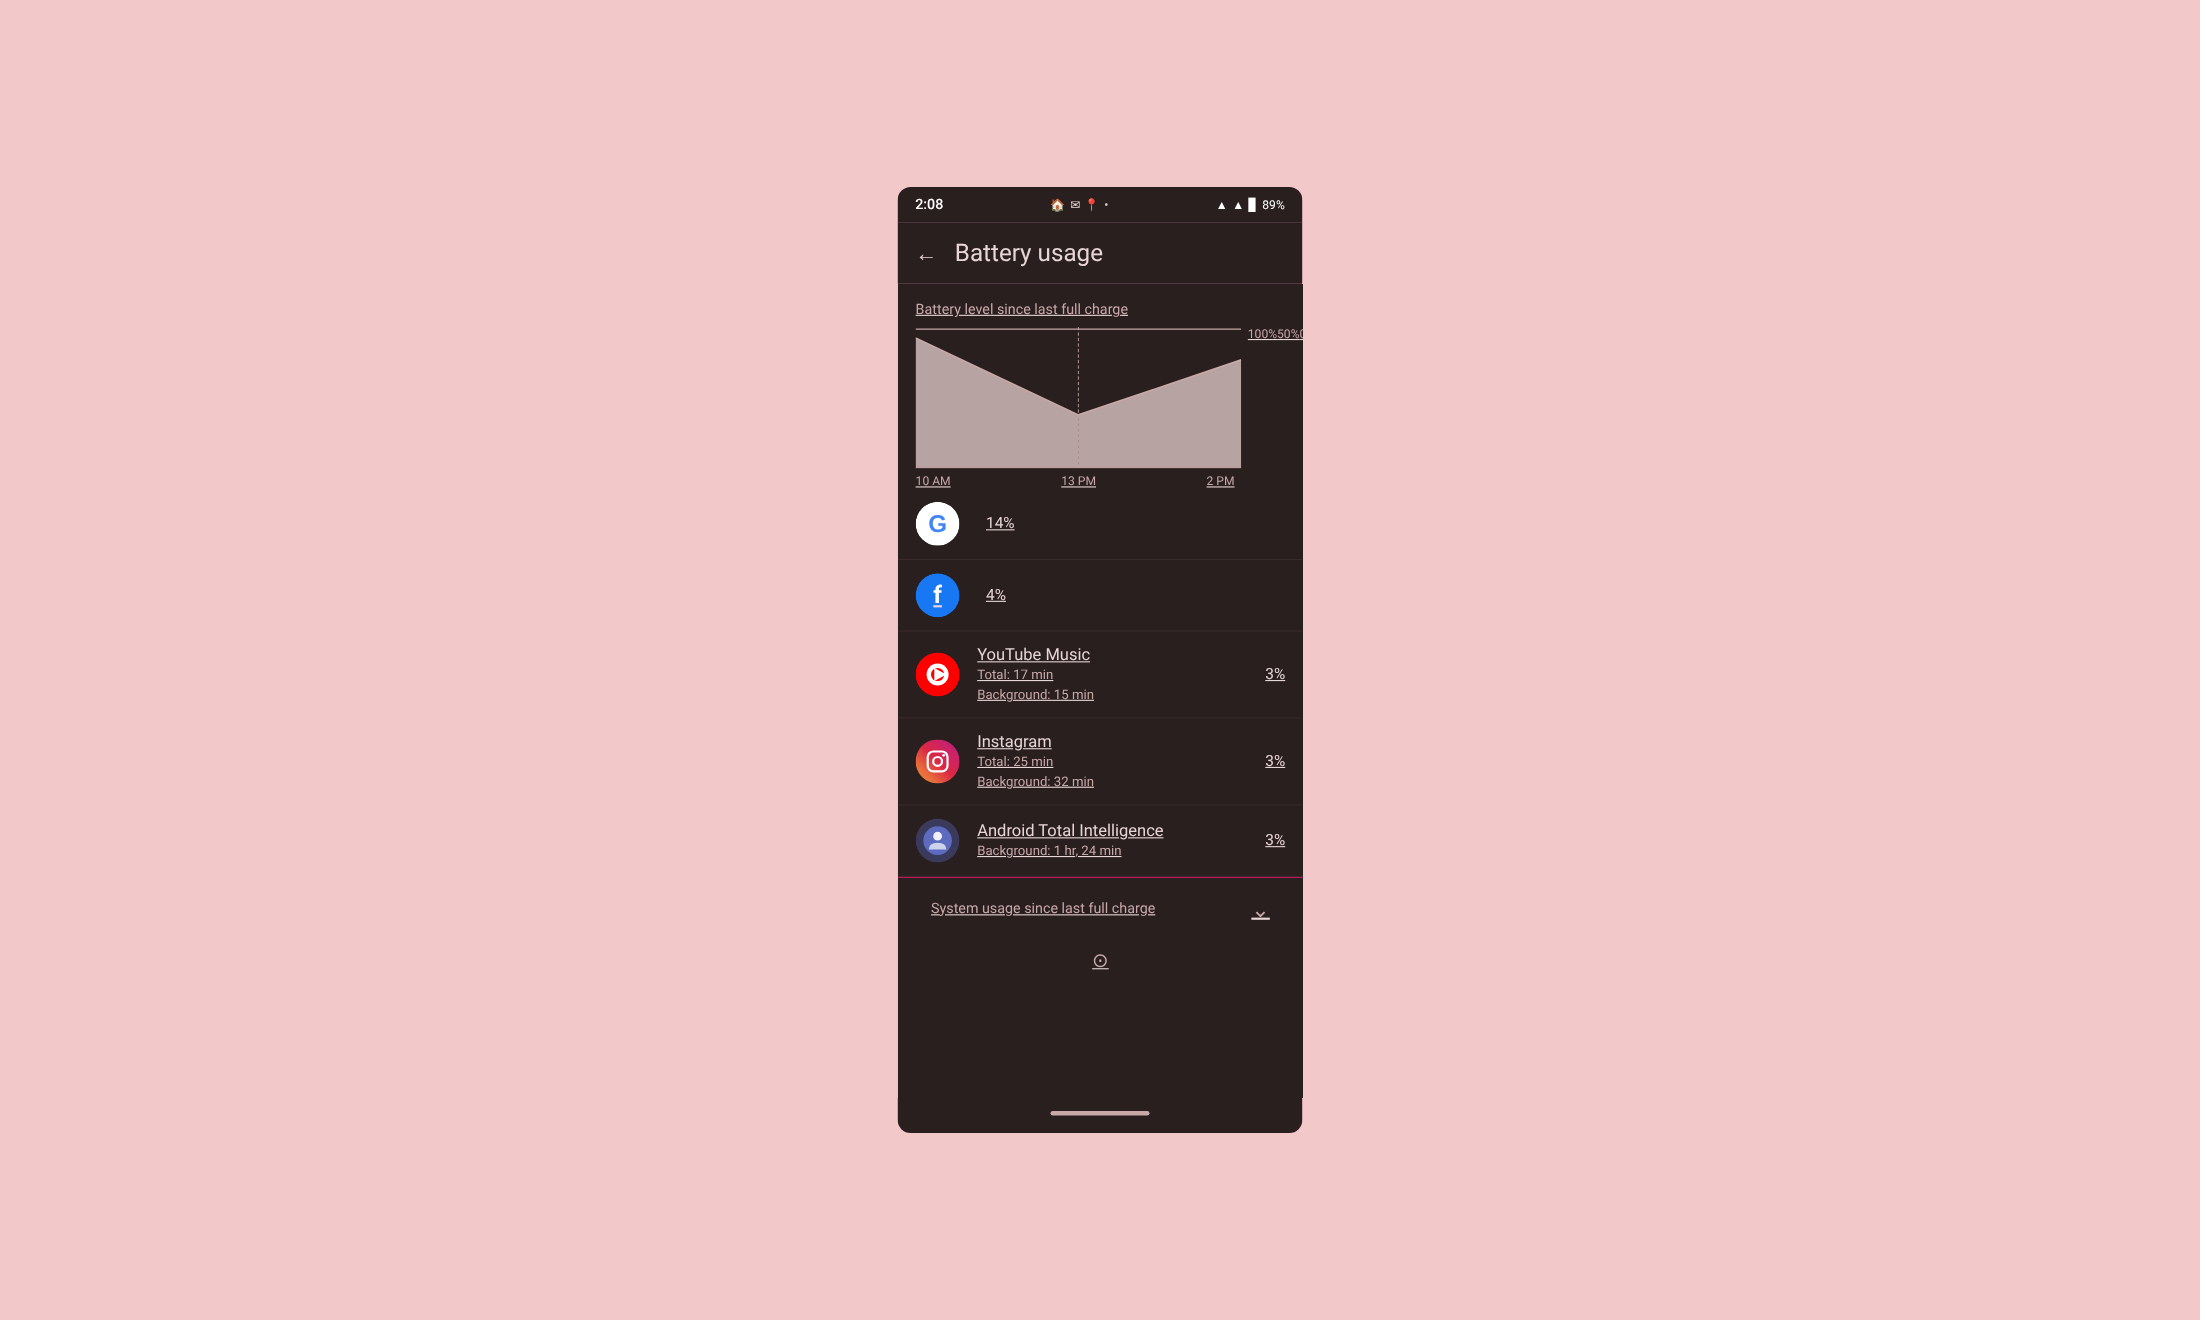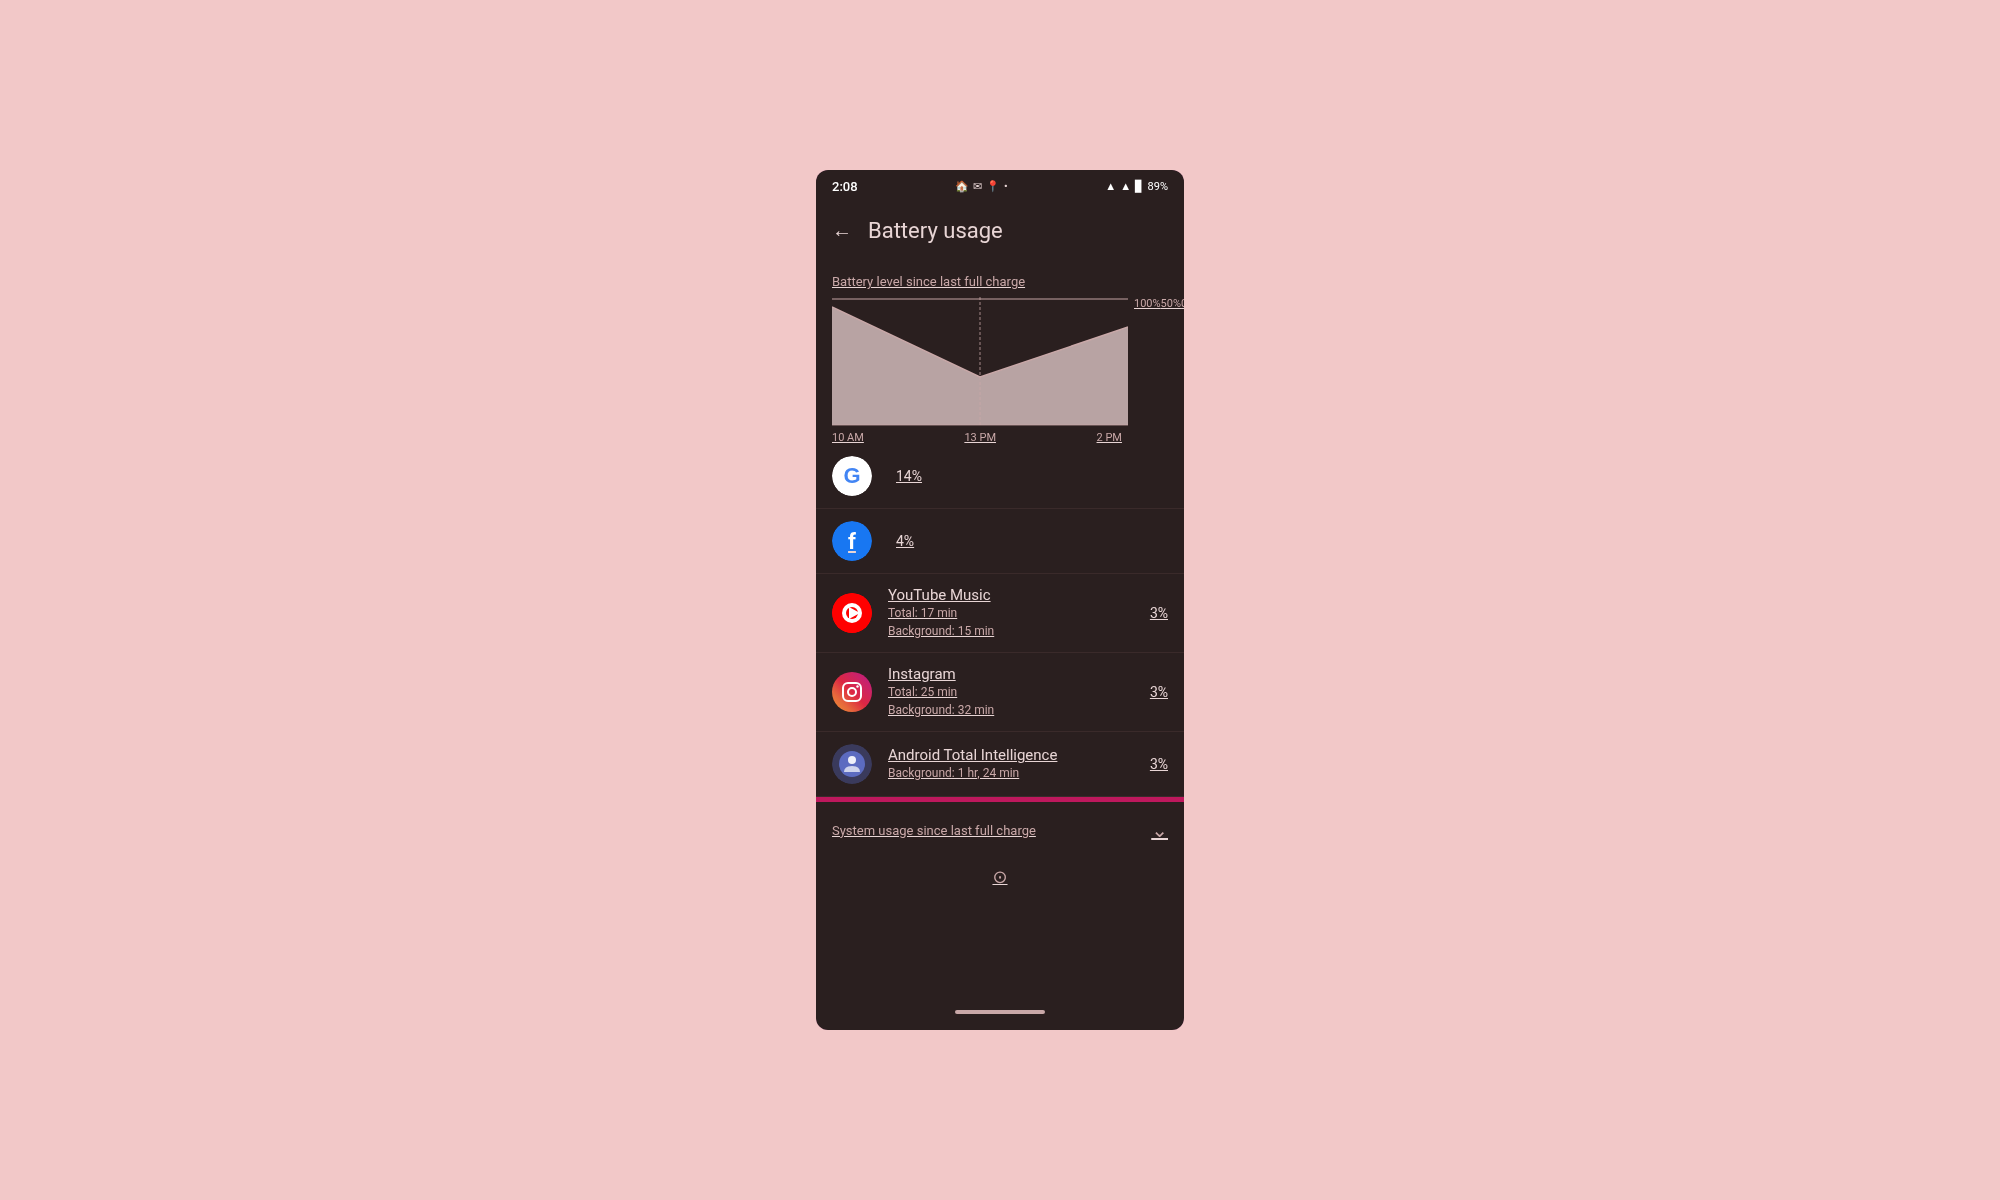--- a/index.html
+++ b/index.html
@@ -148,22 +148,22 @@
     }
     .app-percentage {
       font-size: 14px;
       color: #e8d5d5;
       margin-left: 8px;
     }
     
     .system-usage-row {
       display: flex;
       align-items: center;
-      padding: 16px 16px;
-      border-top: 5px solid #be185d;
+      padding: 16px 30px;
+      border-top: 1px solid #be185d;
     }
     .system-usage-text {
       flex: 1;
       font-size: 13px;
       color: #c9a8a8;
     }
     .chevron-icon {
       color: #c9a8a8;
       font-size: 20px;
     }

